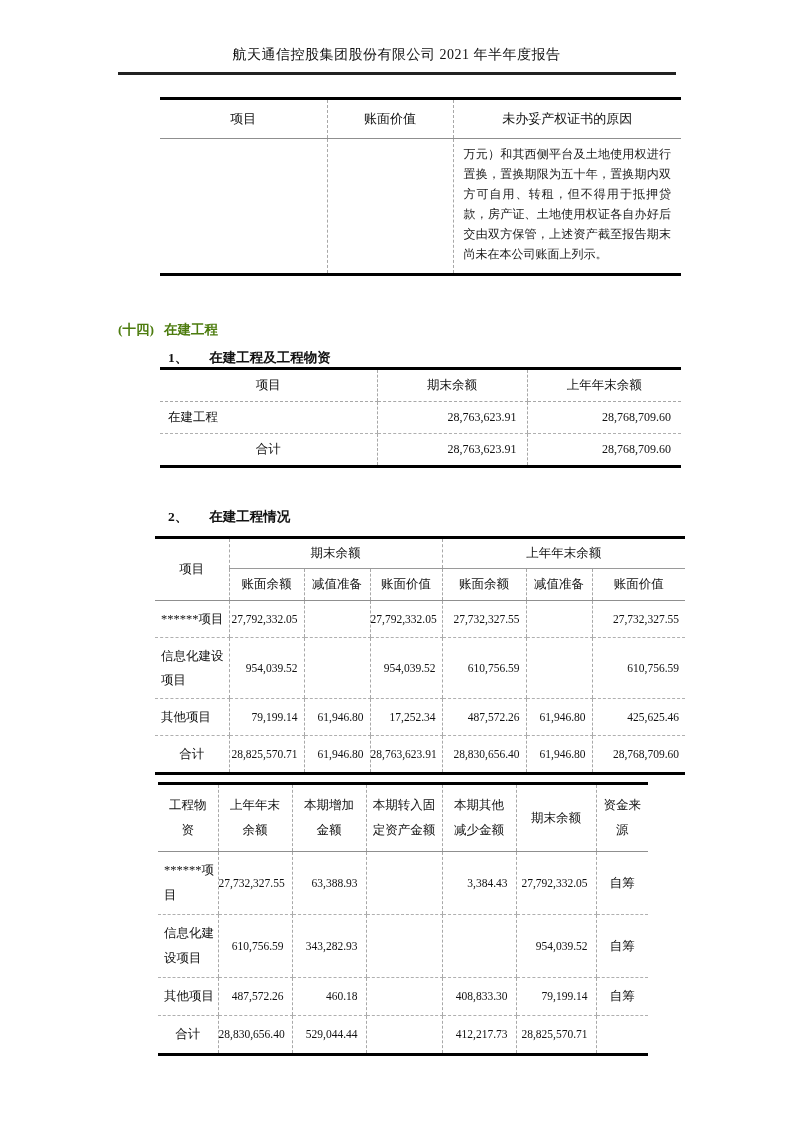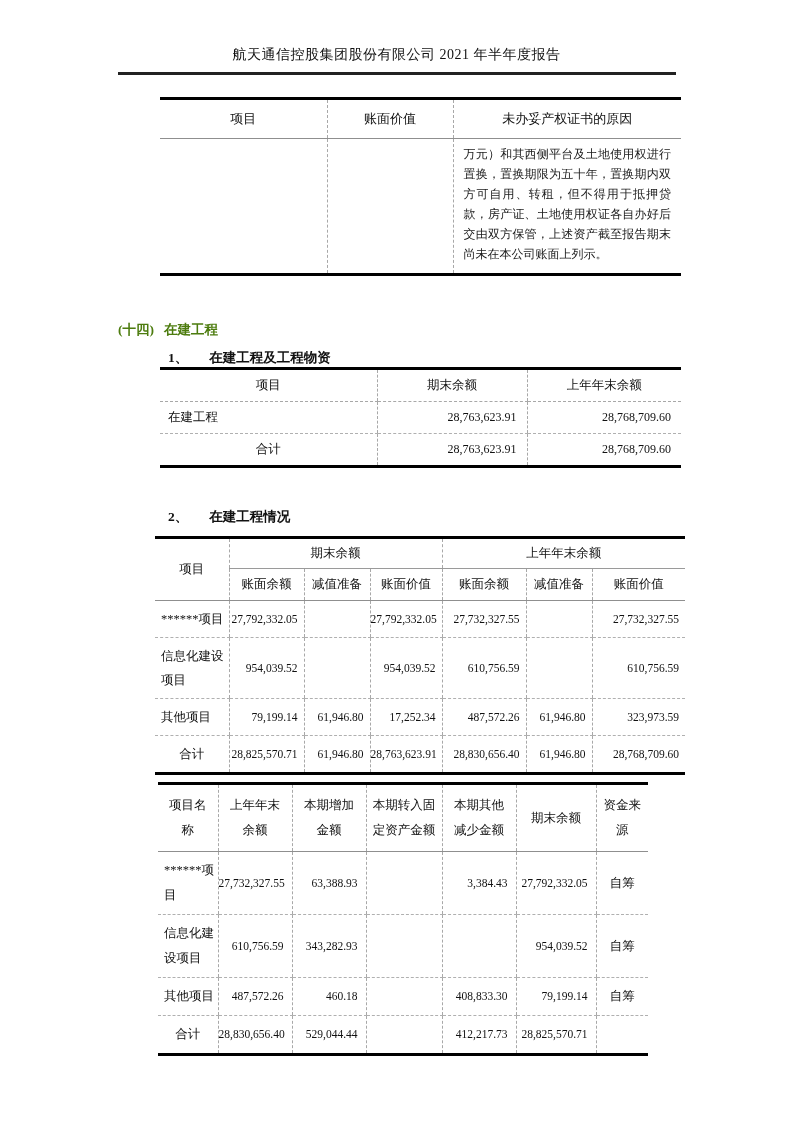--- a/index.html
+++ b/index.html
@@ -194,21 +194,21 @@
       <td class="num"></td>
       <td class="num">610,756.59</td>
     </tr>
     <tr class="div">
       <td class="lbl">其他项目</td>
       <td class="num">79,199.14</td>
       <td class="num">61,946.80</td>
       <td class="num">17,252.34</td>
       <td class="num">487,572.26</td>
       <td class="num">61,946.80</td>
-      <td class="num">323,973.59</td>
+      <td class="num">425,625.46</td>
     </tr>
     <tr>
       <td class="total">合计</td>
       <td class="num">28,825,570.71</td>
       <td class="num">61,946.80</td>
       <td class="num">28,763,623.91</td>
       <td class="num">28,830,656.40</td>
       <td class="num">61,946.80</td>
       <td class="num">28,768,709.60</td>
     </tr>
@@ -221,21 +221,21 @@
       <col style="width:60px">
         <col style="width:74px">
         <col style="width:74px">
         <col style="width:76px">
       <col style="width:74px">
         <col style="width:80px">
         <col style="width:52px">
     </colgroup>
     <tbody>
         <tr>
-      <th>项目名称</th>
+      <th>工程物资</th>
       <th>上年年末余额</th>
       <th>本期增加金额</th>
       <th>本期转入固定资产金额</th>
       <th>本期其他减少金额</th>
       <th>期末余额</th>
       <th>资金来源</th>
     </tr>
     <tr class="div">
       <td class="lbl">******项目</td>
       <td class="num">27,732,327.55</td>

